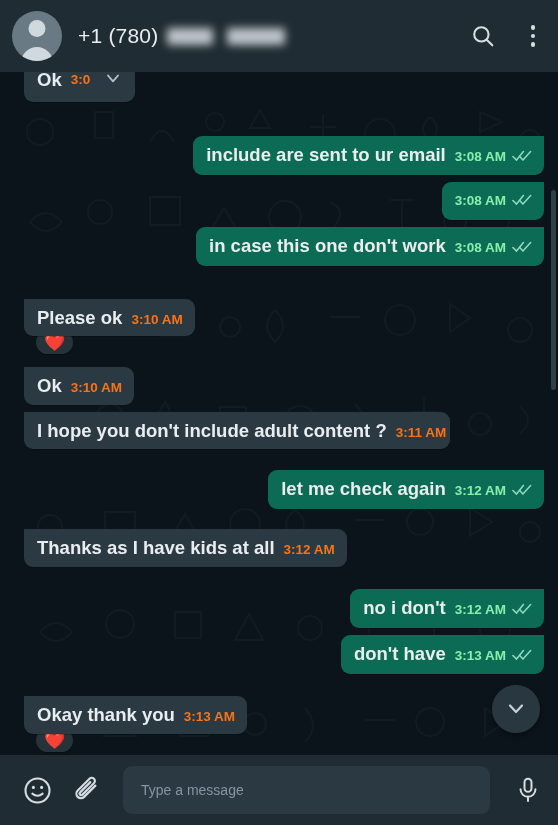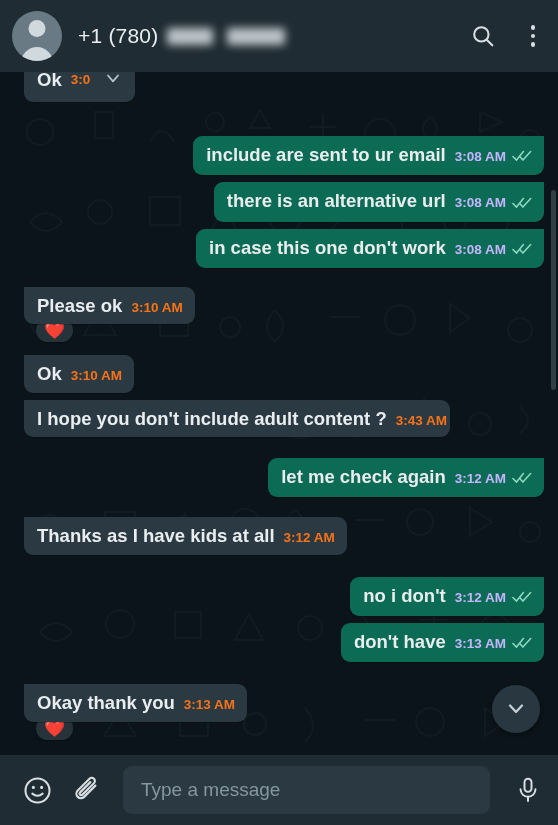--- a/index.html
+++ b/index.html
@@ -76,21 +76,21 @@
     font-size:18.5px; line-height:1.15;
     color:#e9edef;
     box-shadow:0 1px 0.5px rgba(0,0,0,.2);
   }
   .bubble.in  { background:#2a3942; border-radius:0 9px 9px 9px; }
   .bubble.out { background:#0b6b54; border-radius:9px 0 9px 9px; }
 
   .btext { white-space:nowrap; }
   .meta { display:flex; align-items:center; gap:6px; flex:0 0 auto; margin-left:auto; }
   .time { font-size:13.5px; color:#f97316; white-space:nowrap; }
-  .bubble.out .time { color:#c4b5fd; }
+  .bubble.out .time { color:#86efac; }
   .ticks { display:inline-block; }
 
   .chev-menu { margin-left:4px; opacity:.85; }
 
   
   .react {
     display:inline-flex; align-items:center; justify-content:center;
     background:#26333b;
     border-radius:13px;
     padding:3px 8px;
@@ -130,21 +130,21 @@
   }
   .field {
     flex:1 1 auto; height:48px;
     background:#2a3942; border-radius:9px;
     display:flex; align-items:center;
     padding:0 18px;
     margin:0 4px;
   }
   .field input {
     width:100%; background:transparent; border:none; outline:none;
-    color:#e9edef; font-size:19px; font-family:"Liberation Sans", sans-serif;
+    color:#e9edef; font-size:14px; font-family:"Liberation Sans", sans-serif;
   }
   .field input::placeholder { color:#8696a0; }
 </style>
 </head>
 <body>
 
 <div id="app">
 
   <div class="header">
     <div class="avatar">
@@ -274,21 +274,20 @@
                   <polyline points="1,7.5 5,11.5 12.5,2"></polyline>
                   <polyline points="8.5,7.5 12,11.5 20.5,2"></polyline>
                 </svg>
             </span>
           </span>
         </div>
       </div>
 
       <div class="row out" style="margin-top:7px;">
         <div class="bubble out">
-          <span class="btext">there is an alternative url</span>
           <span class="meta">
             <span class="time">3:08 AM</span>
             <span class="ticks">
               <svg width="20" height="14" viewBox="0 0 22 14" fill="none" stroke="#8fd8c0" stroke-width="1.7" stroke-linecap="round" stroke-linejoin="round">
                   <polyline points="1,7.5 5,11.5 12.5,2"></polyline>
                   <polyline points="8.5,7.5 12,11.5 20.5,2"></polyline>
                 </svg>
             </span>
           </span>
         </div>
@@ -302,41 +301,41 @@
             <span class="ticks">
               <svg width="20" height="14" viewBox="0 0 22 14" fill="none" stroke="#8fd8c0" stroke-width="1.7" stroke-linecap="round" stroke-linejoin="round">
                   <polyline points="1,7.5 5,11.5 12.5,2"></polyline>
                   <polyline points="8.5,7.5 12,11.5 20.5,2"></polyline>
                 </svg>
             </span>
           </span>
         </div>
       </div>
 
-      <div class="row in" style="margin-top:19px;">
+      <div class="row in" style="margin-top:33px;">
         <div class="bubble in">
           <span class="btext">Please ok</span>
           <span class="time">3:10 AM</span>
         </div>
       </div>
       <div class="react-row" style="margin-top:-3px;">
         <span class="react">❤️</span>
       </div>
 
       <div class="row in" style="margin-top:13px;">
         <div class="bubble in">
           <span class="btext">Ok</span>
           <span class="time">3:10 AM</span>
         </div>
       </div>
 
       <div class="row in" style="margin-top:7px;">
         <div class="bubble in">
           <span class="btext">I hope you don't include adult content ?</span>
-          <span class="time">3:43 AM</span>
+          <span class="time">3:11 AM</span>
         </div>
       </div>
 
       <div class="row out" style="margin-top:21px;">
         <div class="bubble out">
           <span class="btext">let me check again</span>
           <span class="meta">
             <span class="time">3:12 AM</span>
             <span class="ticks">
               <svg width="20" height="14" viewBox="0 0 22 14" fill="none" stroke="#8fd8c0" stroke-width="1.7" stroke-linecap="round" stroke-linejoin="round">

